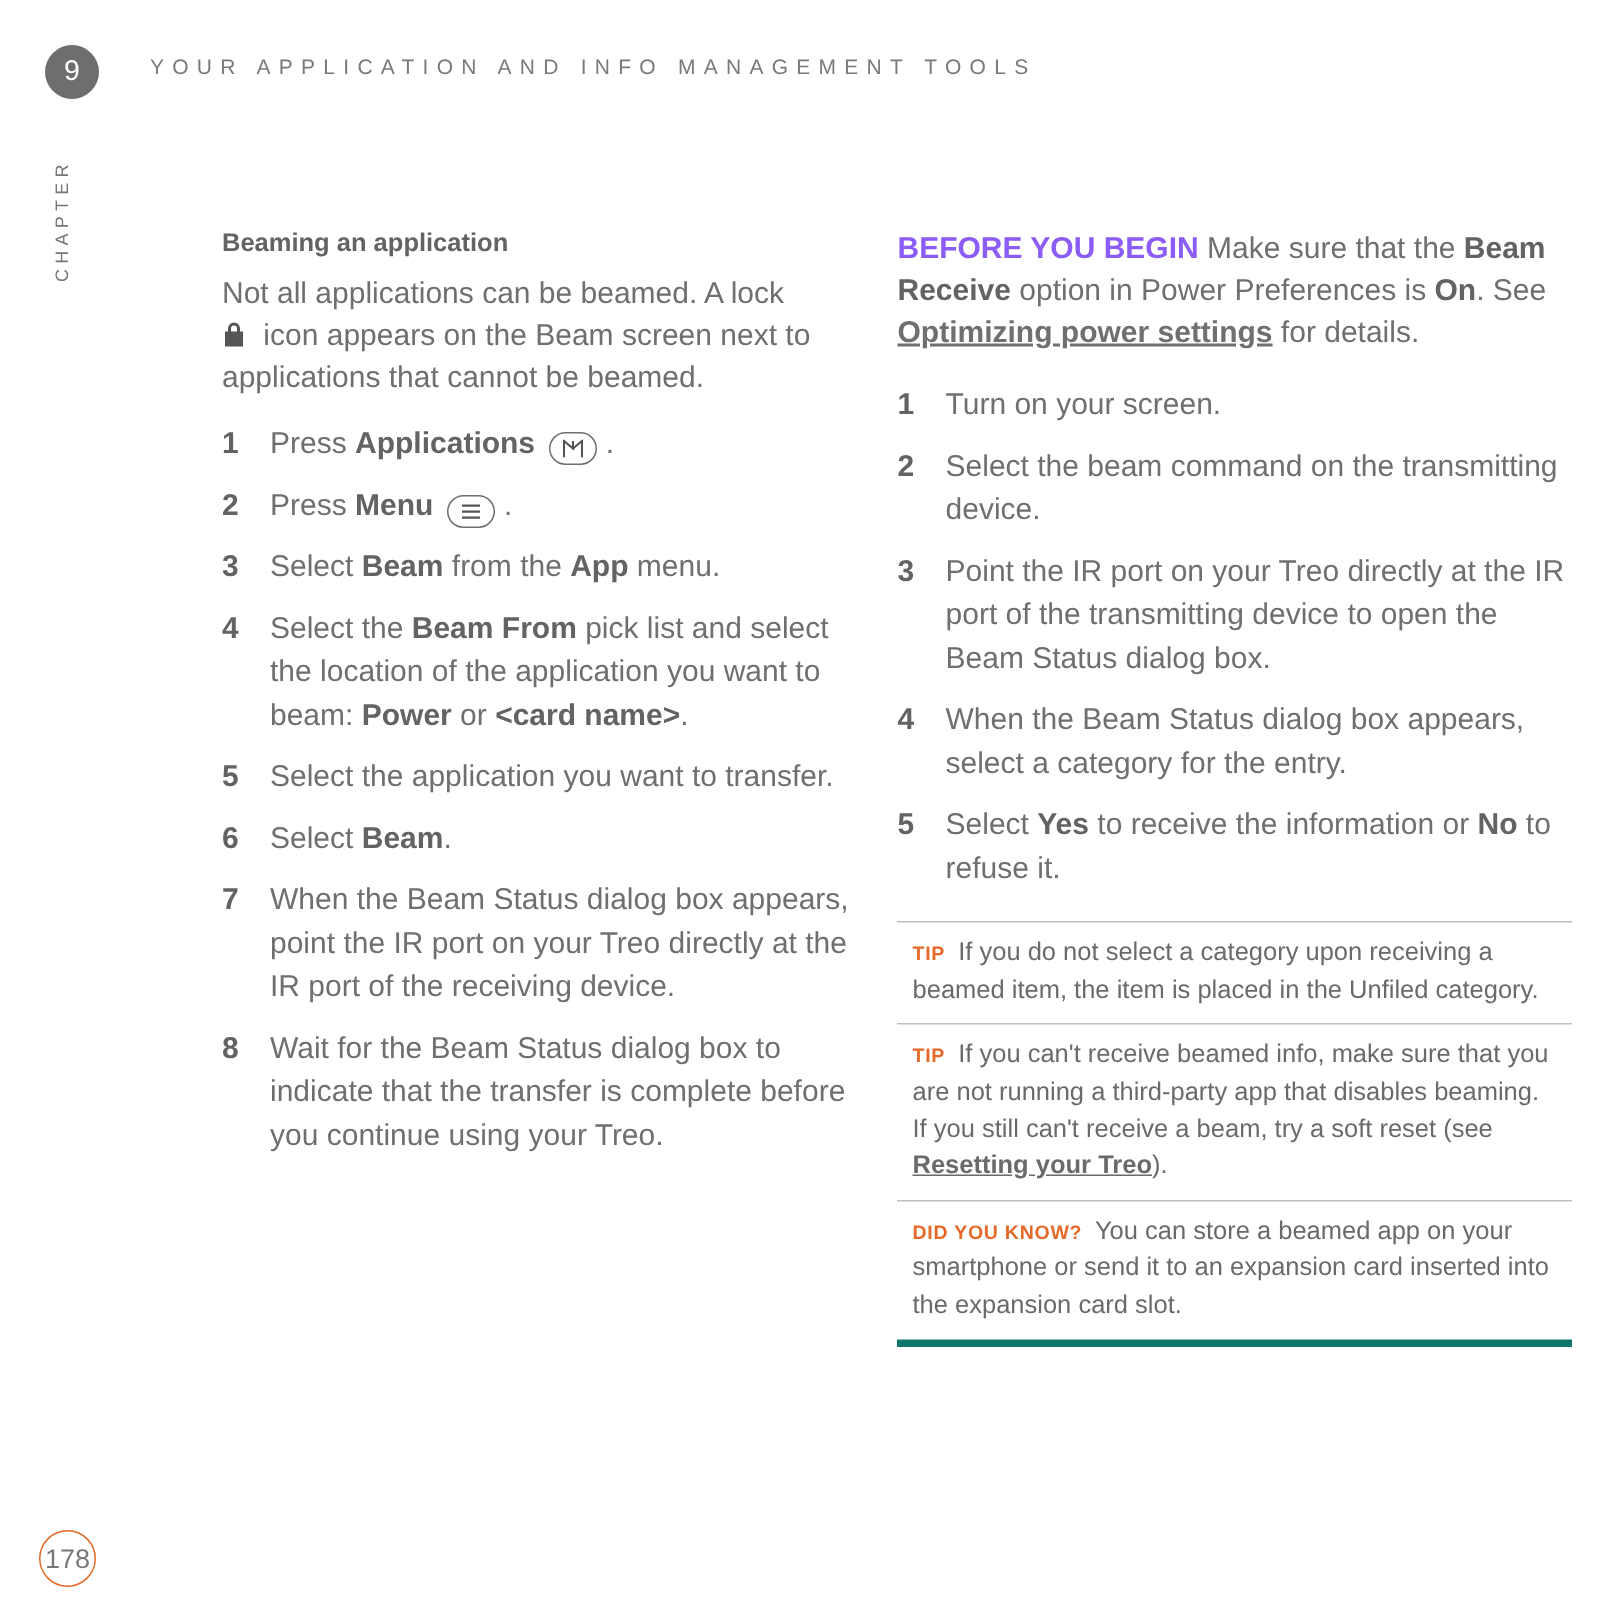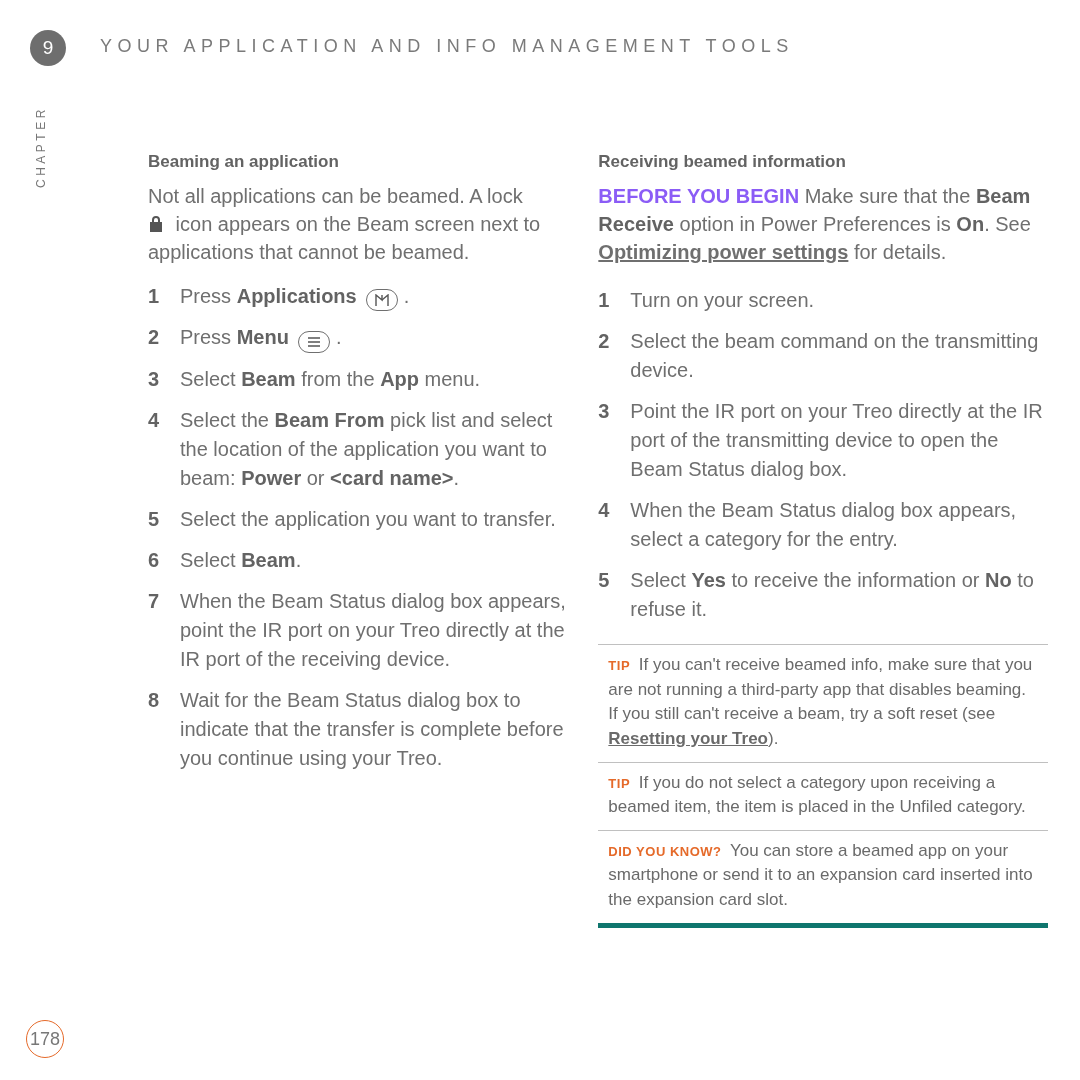--- a/index.html
+++ b/index.html
@@ -35,21 +35,21 @@
     letter-spacing: 3.5px;
     color: #777;
     transform: rotate(-90deg);
     transform-origin: left top;
     white-space: nowrap;
   }
   .header-title {
     position: absolute;
     left: 100px;
     top: 36px;
-    font-size: 18px;
+    font-size: 14px;
     letter-spacing: 5.5px;
     color: #7a7a7a;
   }
   .content {
     position: absolute;
     left: 148px;
     top: 152px;
     width: 900px;
     display: flex;
     gap: 30px;
@@ -190,44 +190,43 @@
       <li>Select the application you want to transfer.</li>
       <li>
         <span>Select </span><b>Beam</b><span>.</span>
       </li>
       <li>When the Beam Status dialog box appears, point the IR port on your Treo directly at the IR port of the receiving device.</li>
       <li>Wait for the Beam Status dialog box to indicate that the transfer is complete before you continue using your Treo.</li>
     </ol>
   </div>
 
   <div class="col col-right">
-    <div class="section-title">Receiving beamed information</div>
     <div class="para">
       <span class="orange">BEFORE YOU BEGIN</span>
       <span> </span>
       <span>Make sure that the </span><b>Beam Receive</b><span> option in Power Preferences is </span><b>On</b><span>. See </span><span class="link-underline">Optimizing power settings</span><span> for details.</span>
     </div>
     <ol class="steps" style="margin-top:20px;">
       <li>Turn on your screen.</li>
       <li>Select the beam command on the transmitting device.</li>
       <li>Point the IR port on your Treo directly at the IR port of the transmitting device to open the Beam Status dialog box.</li>
       <li>When the Beam Status dialog box appears, select a category for the entry.</li>
       <li>
         <span>Select </span><b>Yes</b><span> to receive the information or </span><b>No</b><span> to refuse it.</span>
       </li>
     </ol>
 
     <div class="tip-box">
       <div class="tip-item">
         <span class="tip-label">TIP</span>
-        <span>If you can't receive beamed info, make sure that you are not running a third-party app that disables beaming. If you still can't receive a beam, try a soft reset (see </span><span class="link-underline">Resetting your Treo</span><span>).</span>
+        <span>If you do not select a category upon receiving a beamed item, the item is placed in the Unfiled category.</span>
       </div>
       <div class="tip-item">
         <span class="tip-label">TIP</span>
-        <span>If you do not select a category upon receiving a beamed item, the item is placed in the Unfiled category.</span>
+        <span>If you can't receive beamed info, make sure that you are not running a third-party app that disables beaming. If you still can't receive a beam, try a soft reset (see </span><span class="link-underline">Resetting your Treo</span><span>).</span>
       </div>
       <div class="tip-item">
         <span class="tip-label">DID YOU KNOW?</span>
         <span>You can store a beamed app on your smartphone or send it to an expansion card inserted into the expansion card slot.</span>
       </div>
     </div>
   </div>
 </div>
 
 <div class="page-number">178</div>

